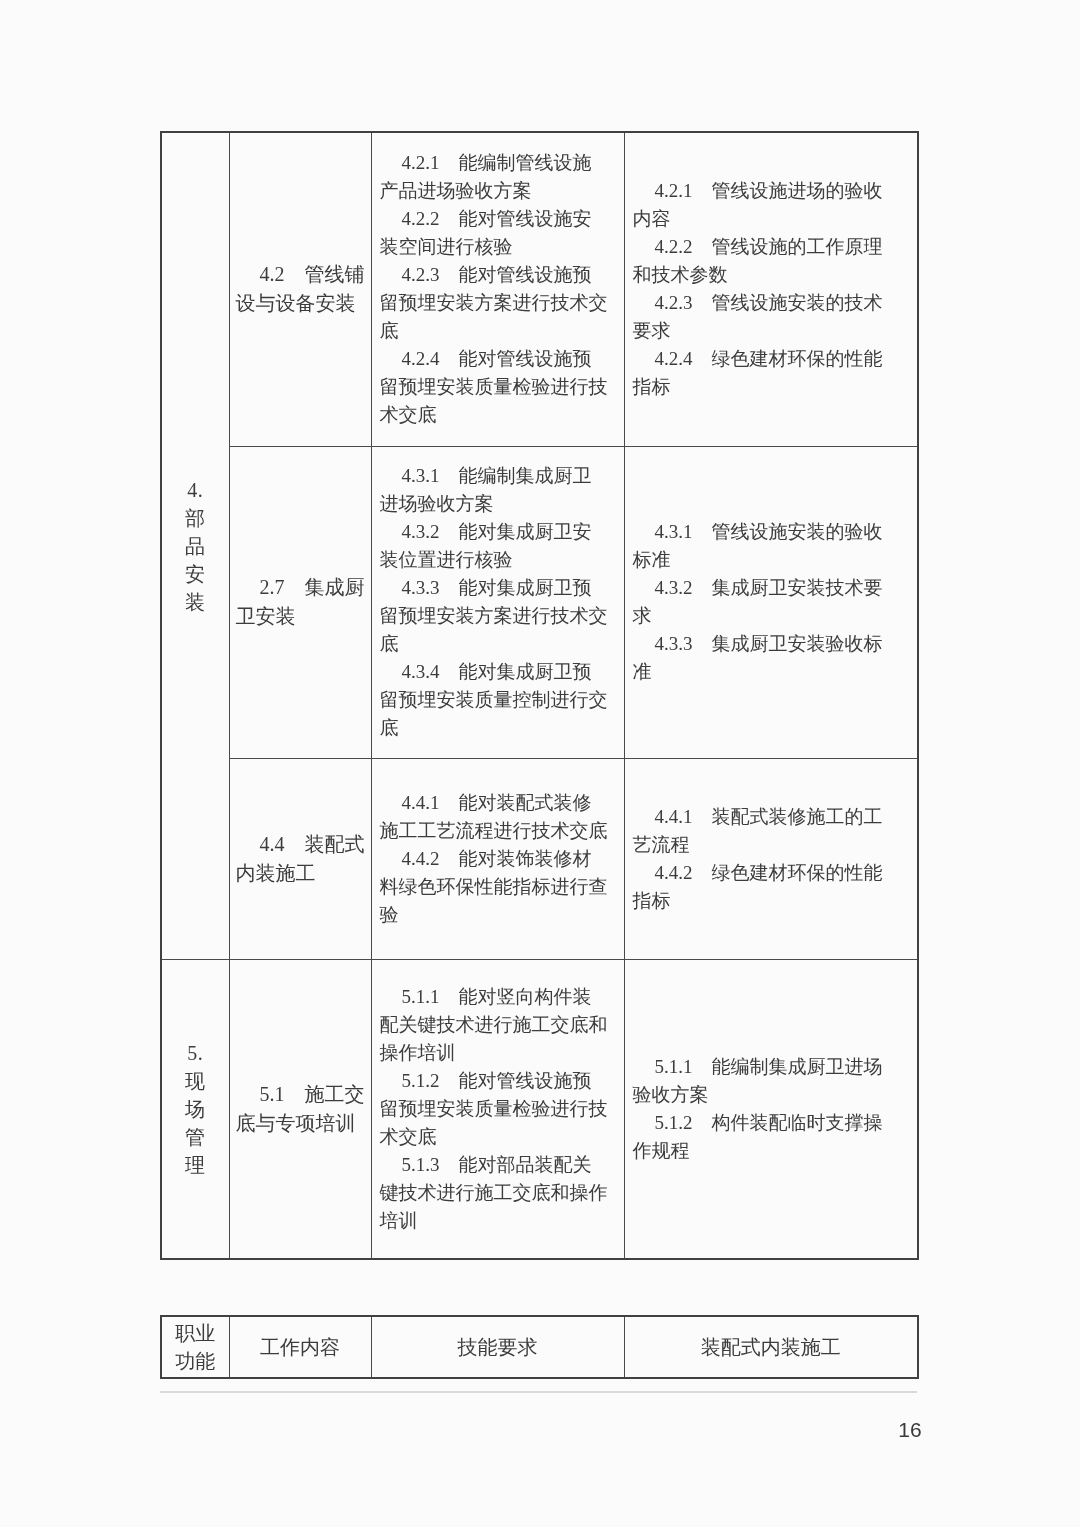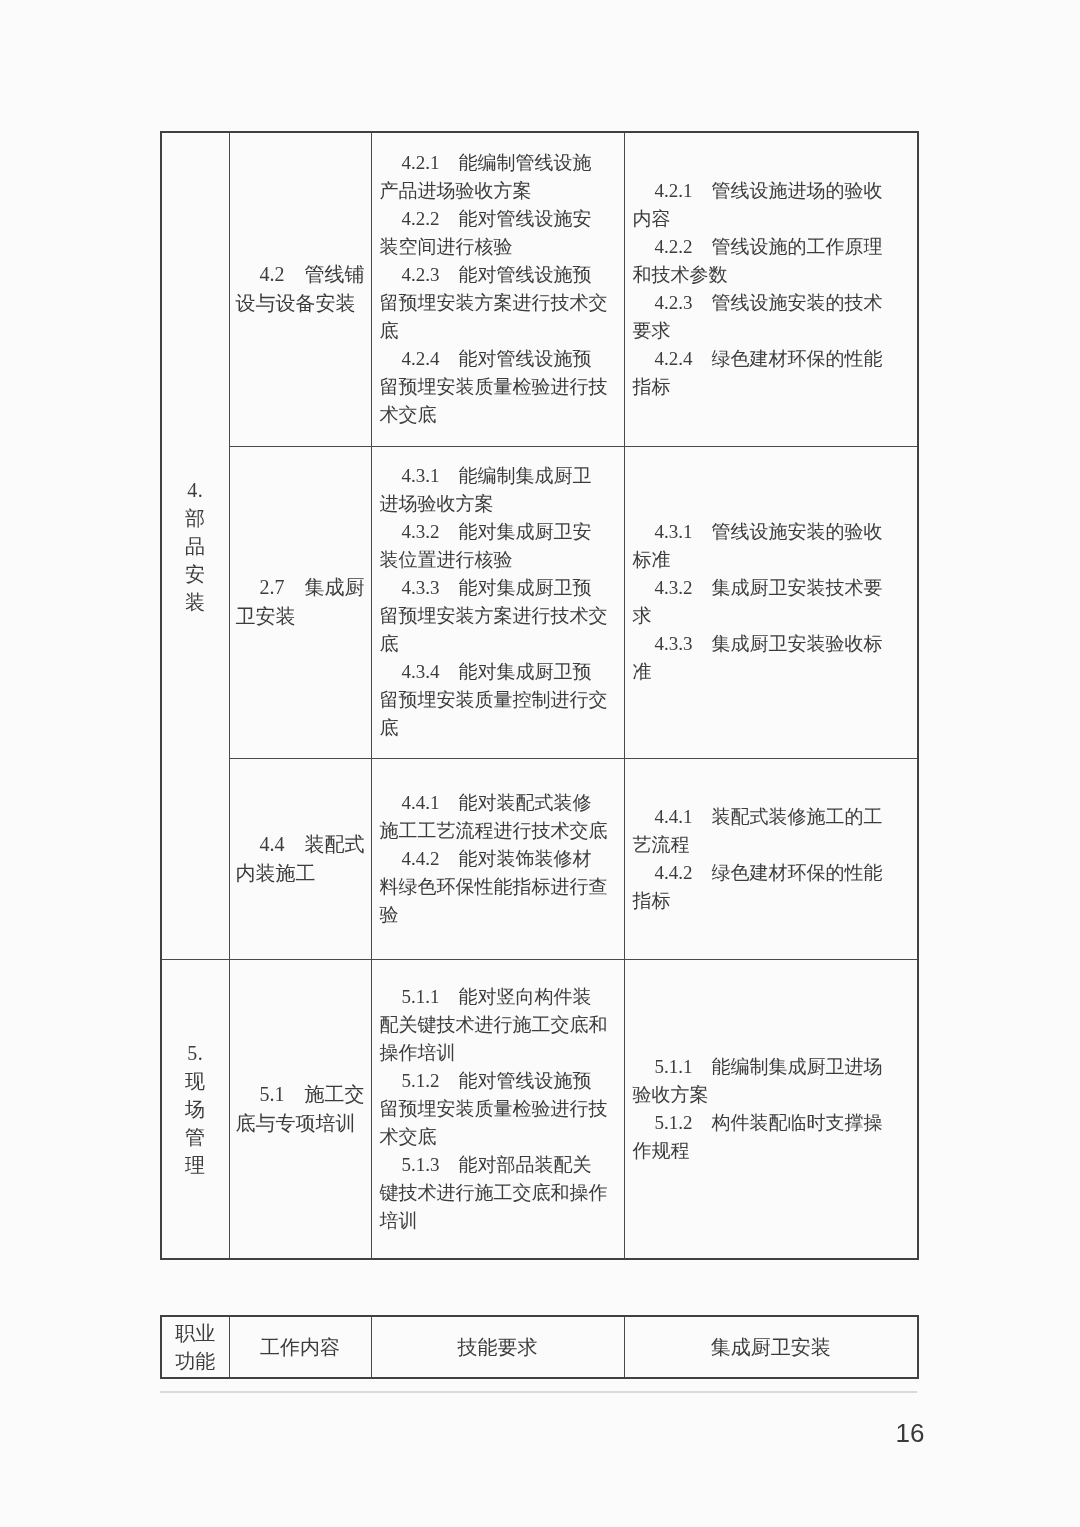--- a/index.html
+++ b/index.html
@@ -63,21 +63,21 @@
   .shadow-line {
     position:absolute; left:160px; top:1391px;
     width:757px; height:2px;
     background:#d9d9d9;
   }
 
   .page-number {
     position:absolute; left:885px; top:1418px;
     width:50px; text-align:center;
     font-family:"Liberation Sans","DejaVu Sans",sans-serif;
-    font-size:26px; color:#3a3a3a;
+    font-size:21px; color:#3a3a3a;
   }
 </style>
 </head>
 <body>
 
 <div class="page">
 
   <table class="doc" id="main-table">
     <colgroup>
       <col style="width:68px">
@@ -160,21 +160,21 @@
       <col style="width:68px">
         <col style="width:142px">
         <col style="width:253px">
         <col style="width:294px">
     </colgroup>
     <tbody>
       <tr>
         <th>职业功能</th>
         <th>工作内容</th>
         <th>技能要求</th>
-        <th>集成厨卫安装</th>
+        <th>装配式内装施工</th>
       </tr>
     </tbody>
   </table>
 
   <div class="shadow-line"></div>
 
   <div class="page-number">16</div>
 
 </div>
 

